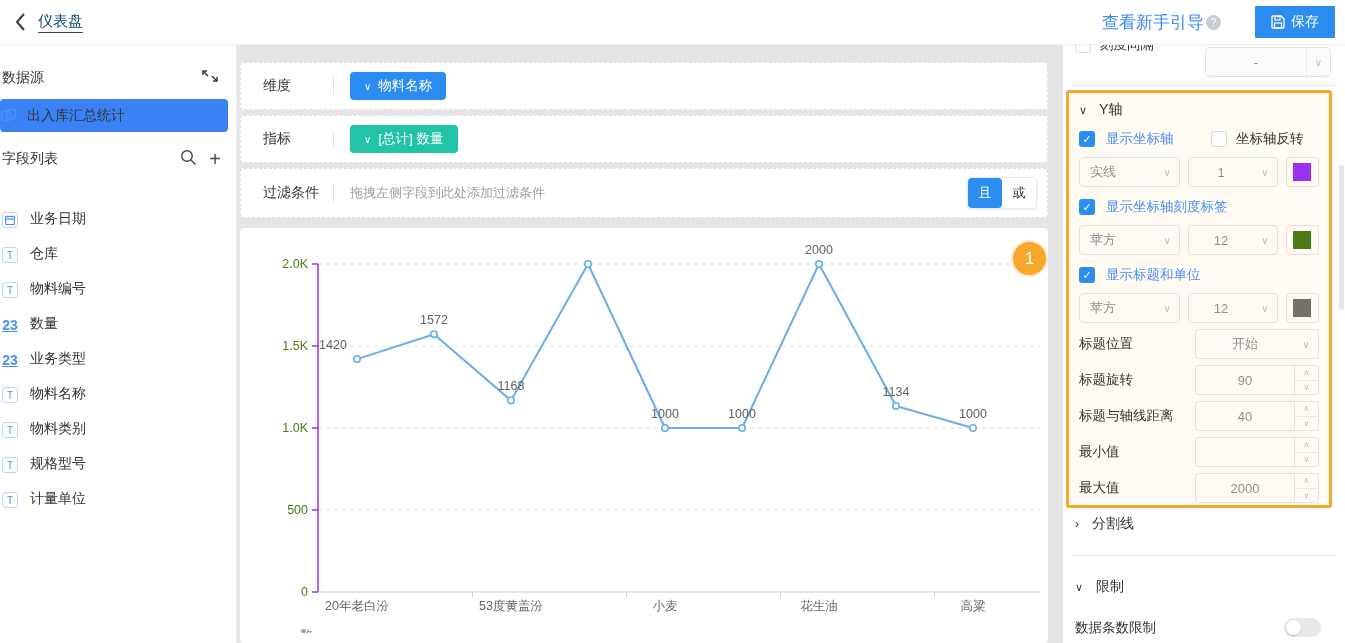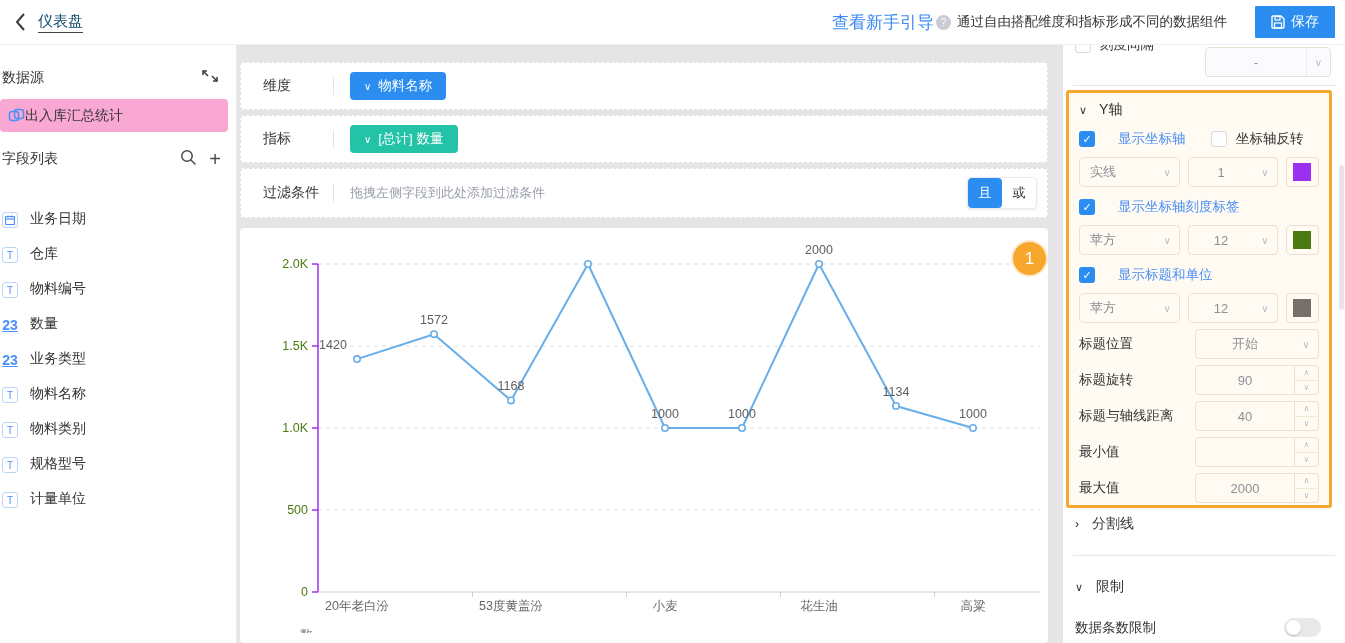--- a/index.html
+++ b/index.html
@@ -20,22 +20,22 @@
   .save-btn { margin-left:28px; margin-right:2px; height:32px; padding:0 16px; background:#2b8df0; color:#fff;
               border:none; border-radius:1px; font-size:14px; display:flex; align-items:center; gap:6px; cursor:pointer; }
 
   
   #sidebar { position:absolute; left:0; top:45px; width:237px; height:598px; background:#fff;
              border-right:1px solid #e9ebef; }
   .ds-title-row { position:absolute; left:0; top:22px; width:225px; display:flex; align-items:center;
                   justify-content:space-between; padding-left:2px; }
   .ds-title { font-size:14px; color:#333; }
   .swap-icon { cursor:pointer; margin-right:6px; }
-  .ds-item { position:absolute; left:0; top:54px; width:228px; height:33px; background:#f9a8d4; border-radius:4px;
-             display:flex; align-items:center; padding-left:8px; cursor:pointer; }
+  .ds-item { position:absolute; left:0; top:54px; width:228px; height:33px; background:#3b82f6; border-radius:4px;
+             display:flex; align-items:center; gap:10px; cursor:pointer; }
   .ds-item-label { font-size:14px; color:#333; }
   .fl-title-row { position:absolute; left:0; top:104px; width:225px; display:flex; align-items:center;
                   padding-left:2px; }
   .fl-title { font-size:14px; color:#333; }
   .fl-icons { margin-left:auto; display:flex; align-items:center; gap:12px; margin-right:4px; }
   .plus-icon { font-size:20px; color:#4a4a4a; line-height:1; cursor:pointer; }
   #field-list { position:absolute; left:0; top:148px; width:228px; }
   .field-row { height:35px; display:flex; align-items:flex-end; gap:12px; padding-left:2px; cursor:pointer; }
   .fi { min-width:16px; height:16px; display:flex; align-items:center; justify-content:center;
         color:#4a90f8; font-size:10px; }
@@ -69,21 +69,21 @@
                 background:#f6a72c; color:#fff; font-size:17px; display:flex; align-items:center;
                 justify-content:center; box-shadow:0 0 0 2px rgba(246,167,44,0.25); }
 
   
   #panel { position:absolute; left:1063px; top:45px; width:282px; height:598px; background:#fff; }
   .chk { width:16px; height:16px; border-radius:3px; flex:none; display:flex; align-items:center;
          justify-content:center; cursor:pointer; }
   .chk.checked { background:#2b8df0; }
   .chk.checked::after { content:"✓"; color:#fff; font-size:11px; }
   .chk.un { background:#fff; border:1px solid #d9d9e0; }
-  .blue-lab { color:#4a8ef6; font-size:13.5px; margin-left:23px; }
+  .blue-lab { color:#4a8ef6; font-size:13.5px; margin-left:11px; }
   .dark-lab { color:#333; font-size:13.5px; margin-left:9px; }
   .sel { height:30px; border:1px solid #e9e2d4; border-radius:4px; display:flex; align-items:center;
          background:transparent; cursor:pointer; }
   .sel .val { flex:1; font-size:13px; color:#8f8f96; padding-left:10px; }
   .sel .val.center { text-align:center; padding:0; }
   .sel .chev { width:24px; text-align:center; color:#b9bcc4; font-size:10px; }
   .spinbox { height:30px; width:124px; border:1px solid #e9e2d4; border-radius:4px; display:flex; overflow:hidden; }
   .spinbox .sval { flex:1; display:flex; align-items:center; justify-content:center; font-size:13px; color:#8f8f96; }
   .spinbox .spin { width:24px; border-left:1px solid #e9e2d4; display:flex; flex-direction:column; }
   .spinbox .spin i { flex:1; font-style:normal; font-size:8px; color:#b9bcc4; display:flex;
@@ -122,21 +122,20 @@
 <div id="header">
   <span class="back-btn">
     <svg width="11" height="18" viewBox="0 0 11 18">
         <polyline points="9,1 2,9 9,17" fill="none" stroke="#3a3a3a" stroke-width="2"></polyline>
       </svg>
   </span>
   <span class="page-title">仪表盘</span>
   <div class="header-right">
     <span class="guide-link">查看新手引导</span>
     <span class="help-icon">?</span>
-    <span class="header-sub">通过自由搭配维度和指标形成不同的数据组件</span>
     <button class="save-btn">
       <svg width="14" height="14" viewBox="0 0 14 14">
           <path d="M1 2 a1 1 0 0 1 1-1 h8 l3 3 v8 a1 1 0 0 1 -1 1 h-10 a1 1 0 0 1 -1-1 z" fill="none" stroke="#fff" stroke-width="1.4"></path>
           <rect x="4" y="1.5" width="5" height="3.5" fill="none" stroke="#fff" stroke-width="1.2"></rect>
           <rect x="3.5" y="8" width="7" height="5" fill="none" stroke="#fff" stroke-width="1.2"></rect>
         </svg>
       <span>保存</span>
     </button>
   </div>
 </div>

